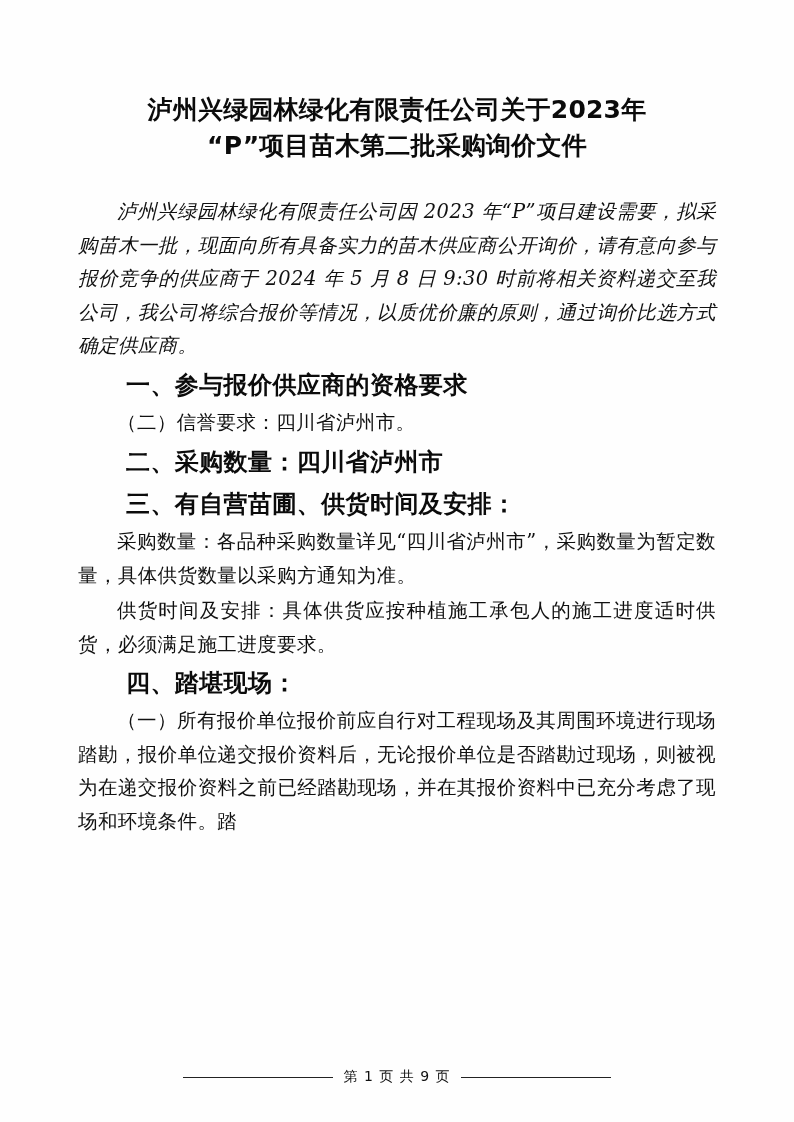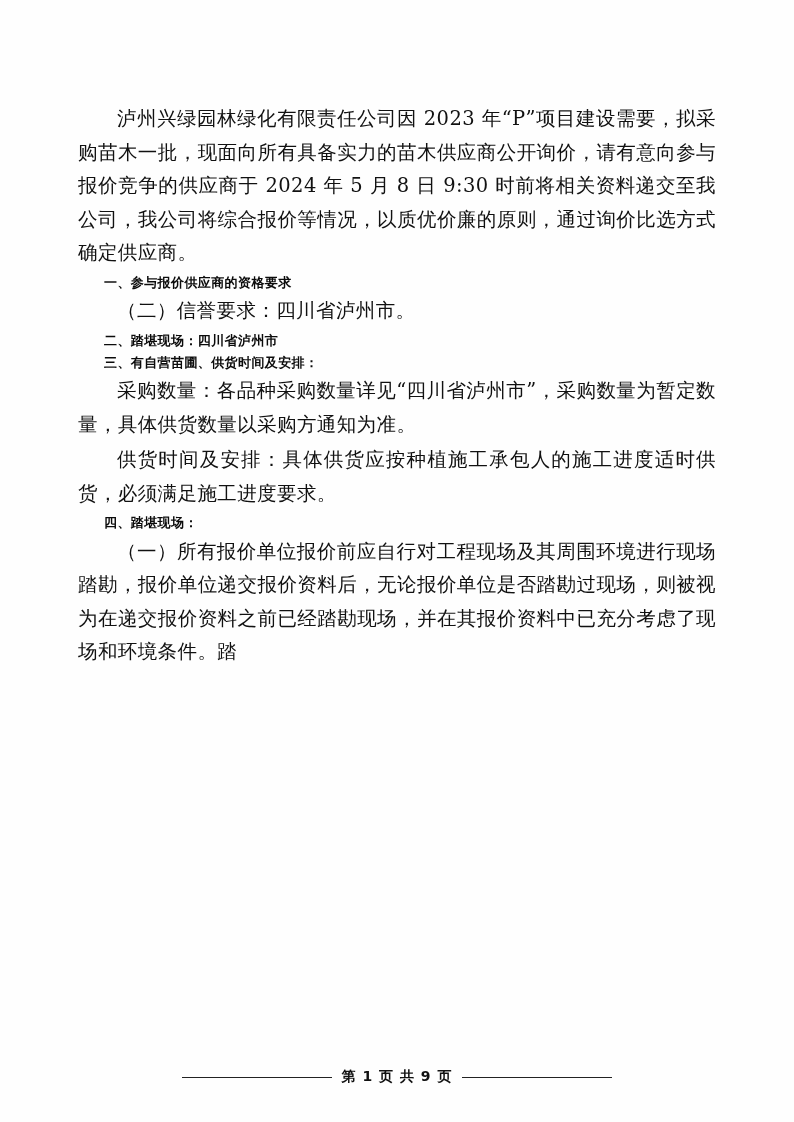--- a/index.html
+++ b/index.html
@@ -38,70 +38,75 @@
     line-height: 1.72;
     text-align: justify;
     text-justify: inter-ideograph;
     text-indent: 2em;
     margin: 0 0 2px 0;
     letter-spacing: 0.4px;
     color: #111;
   }
   .para.first {
     margin-top: 32px;
+    font-style: italic;
   }
   .heading {
     font-family: "DejaVu Sans", "Liberation Sans", sans-serif;
     font-weight: bold;
-    font-size: 13px;
+    font-size: 24px;
     line-height: 1.72;
     text-indent: 2em;
     margin: 0;
     letter-spacing: 0.4px;
     color: #0b0b0b;
   }
   .heading .plain {
     font-family: "DejaVu Serif", "Liberation Serif", serif;
     text-align: center;
   }
   .footer {
     position: absolute;
     left: 0;
     right: 0;
     bottom: 36px;
     text-align: center;
     font-family: "DejaVu Sans", "Liberation Sans", sans-serif;
-    font-weight: bold;
+    font-weight: normal;
     font-size: 14px;
     letter-spacing: 1px;
     color: #111;
   }
   .footer .rule-left,
   .footer .rule-right {
     display: inline-block;
     width: 150px;
     height: 1px;
     background: #222;
     vertical-align: middle;
     margin: 0 10px;
   }
 </style>
 </head>
 <body>
 
 <div class="page">
 
+  <div class="doc-title">
+    <div>泸州兴绿园林绿化有限责任公司关于2023年</div>
+    <div>“P”项目苗木第二批采购询价文件</div>
+  </div>
 
   <p class="para first">泸州兴绿园林绿化有限责任公司因 2023 年“P”项目建设需要，拟采购苗木一批，现面向所有具备实力的苗木供应商公开询价，请有意向参与报价竞争的供应商于 2024 年 5 月 8 日 9:30 时前将相关资料递交至我公司，我公司将综合报价等情况，以质优价廉的原则，通过询价比选方式确定供应商。</p>
 
   <p class="heading">一、参与报价供应商的资格要求</p>
   <p class="para">（二）信誉要求：四川省泸州市。</p>
 
   <p class="heading">
-    <span>二、踏堪现场：</span><span class="plain">四川省泸州市</span>
+    <span>二、采购数量：</span><span class="plain">四川省泸州市</span>
   </p>
 
   <p class="heading">三、有自营苗圃、供货时间及安排：</p>
   <p class="para">采购数量：各品种采购数量详见“四川省泸州市”，采购数量为暂定数量，具体供货数量以采购方通知为准。</p>
   <p class="para">供货时间及安排：具体供货应按种植施工承包人的施工进度适时供货，必须满足施工进度要求。</p>
 
   <p class="heading">四、踏堪现场：</p>
   <p class="para">（一）所有报价单位报价前应自行对工程现场及其周围环境进行现场踏勘，报价单位递交报价资料后，无论报价单位是否踏勘过现场，则被视为在递交报价资料之前已经踏勘现场，并在其报价资料中已充分考虑了现场和环境条件。踏</p>
 
   <div class="footer">

